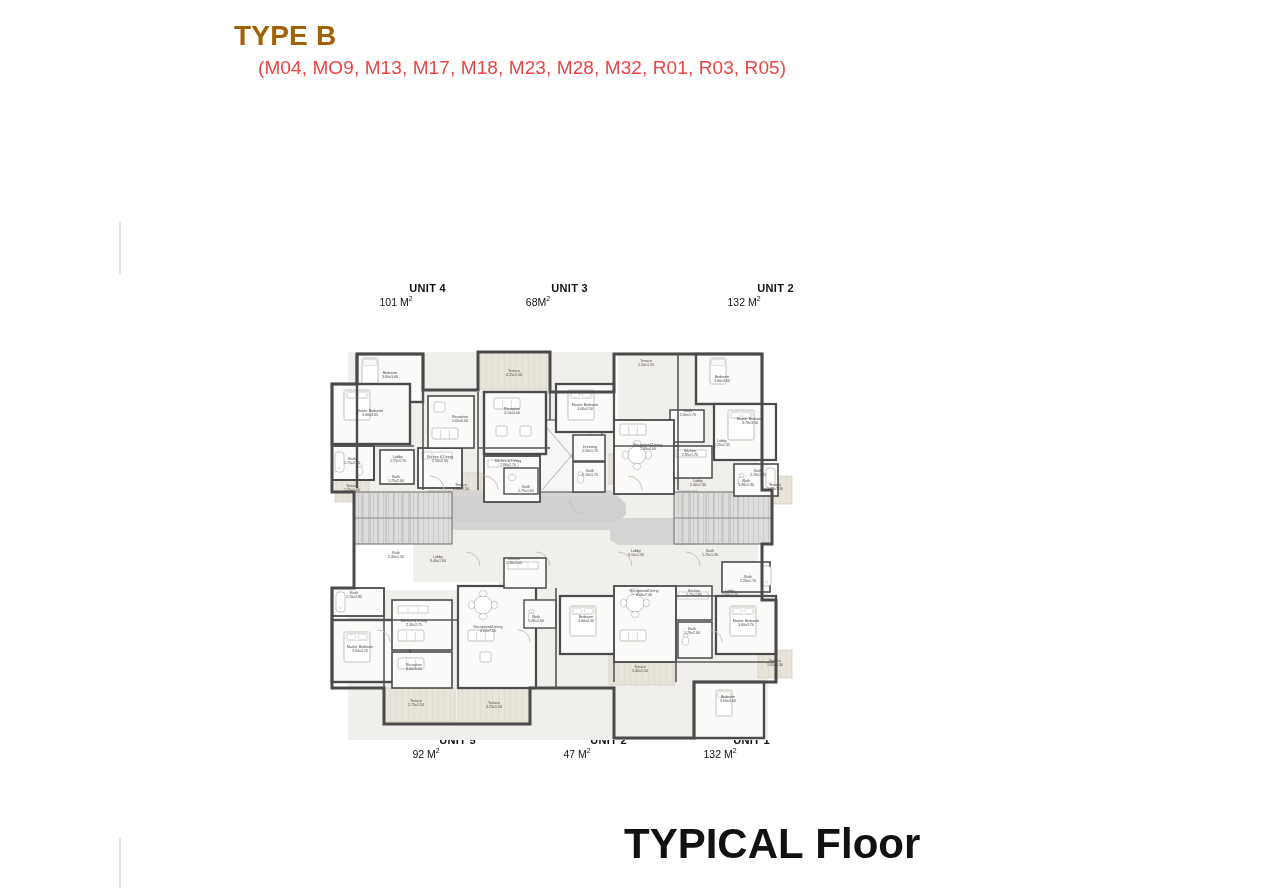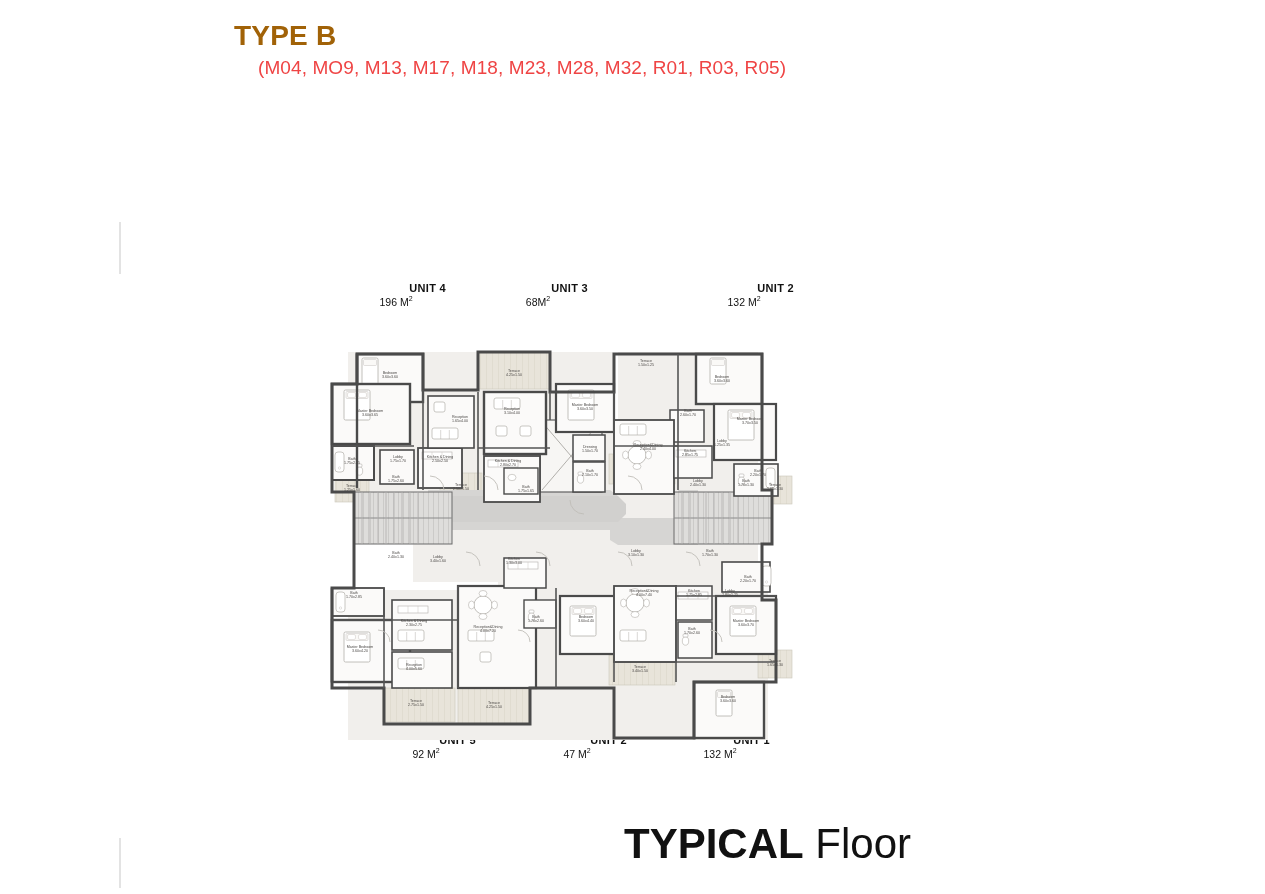--- a/index.html
+++ b/index.html
@@ -24,21 +24,21 @@
   
   .vrule{background:#e3e3e3;width:2px;}
   #rule-top{left:119px;top:222px;height:52px;}
   #rule-bottom{left:119px;top:838px;height:50px;}
 
   
   #floor-caption{
     left:624px;top:820px;font-size:42px;font-weight:700;color:#111;letter-spacing:0px;
     white-space:nowrap;
   }
-  #floor-caption .thin{font-weight:400;}
+  #floor-caption .thin{font-weight:700;}
 
   
   .unit-cal{text-align:center;line-height:1.15;}
   .unit-cal .u-name{font-size:11px;font-weight:700;letter-spacing:.3px;color:#111;text-align:right;}
   .unit-cal .u-area{font-size:10.5px;font-weight:400;color:#111;}
   .unit-cal .u-area sup{font-size:7px;}
 
   #cal-u4{left:346px;top:282px;width:100px;}
   #cal-u3{left:488px;top:282px;width:100px;}
   #cal-u2{left:694px;top:282px;width:100px;}
@@ -54,21 +54,21 @@
 <body>
 
 <div class="abs" id="type-title">TYPE B</div>
 <div class="abs" id="type-codes">(M04, MO9, M13, M17, M18, M23, M28, M32, R01, R03, R05)</div>
 
 <div class="abs vrule" id="rule-top"></div>
 <div class="abs vrule" id="rule-bottom"></div>
 
 <div class="abs unit-cal" id="cal-u4">
   <div class="u-name">UNIT 4</div>
-  <div class="u-area"><span>196 M</span><sup>2</sup></div>
+  <div class="u-area"><span>101 M</span><sup>2</sup></div>
 </div>
 <div class="abs unit-cal" id="cal-u3">
   <div class="u-name">UNIT 3</div>
   <div class="u-area"><span>68M</span><sup>2</sup></div>
 </div>
 <div class="abs unit-cal" id="cal-u2">
   <div class="u-name">UNIT 2</div>
   <div class="u-area"><span>132 M</span><sup>2</sup></div>
 </div>
 <div class="abs unit-cal" id="cal-u5">

